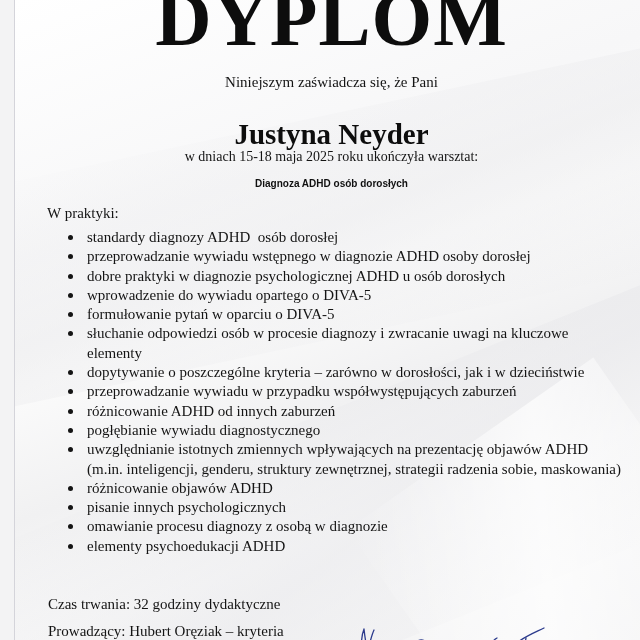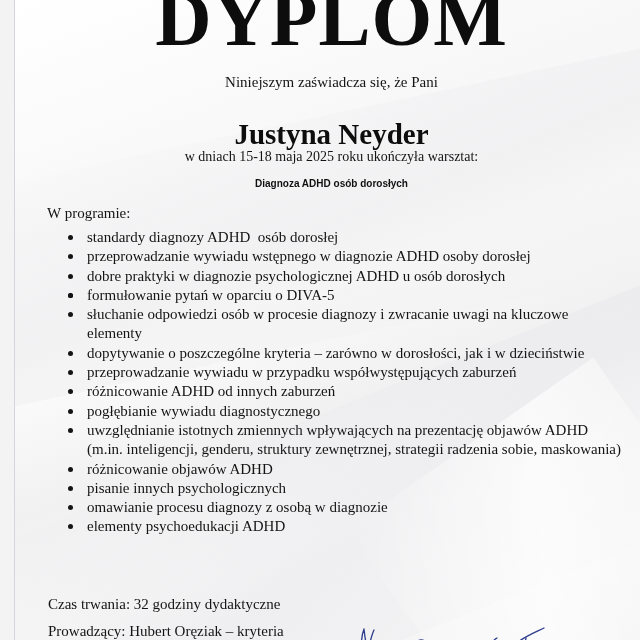--- a/index.html
+++ b/index.html
@@ -148,27 +148,27 @@
   <div class="swoosh s2"></div>
   <div class="swoosh s3"></div>
 
   <h1 class="title">DYPLOM</h1>
 
   <div class="centered intro">Niniejszym zaświadcza się, że Pani</div>
   <div class="centered name">Justyna Neyder</div>
   <div class="centered dates">w dniach 15-18 maja 2025 roku ukończyła warsztat:</div>
   <div class="centered course">Diagnoza ADHD osób dorosłych</div>
 
-  <div class="program-label">W programie:</div>
+  <div class="program-label">W praktyki:</div>
 
   <ul class="program-list">
     <li><span class="bullet"></span><span>standardy diagnozy ADHD  osób dorosłej</span></li>
     <li><span class="bullet"></span><span>przeprowadzanie wywiadu wstępnego w diagnozie ADHD osoby dorosłej</span></li>
     <li><span class="bullet"></span><span>dobre praktyki w diagnozie psychologicznej ADHD u osób dorosłych</span></li>
-    <li><span class="bullet"></span></li>
+    <li><span class="bullet"></span><span>wprowadzenie do wywiadu opartego o DIVA-5</span></li>
     <li><span class="bullet"></span><span>formułowanie pytań w oparciu o DIVA-5</span></li>
     <li><span class="bullet"></span><span>słuchanie odpowiedzi osób w procesie diagnozy i zwracanie uwagi na kluczowe
 elementy</span></li>
     <li><span class="bullet"></span><span>dopytywanie o poszczególne kryteria – zarówno w dorosłości, jak i w dzieciństwie</span></li>
     <li><span class="bullet"></span><span>przeprowadzanie wywiadu w przypadku współwystępujących zaburzeń</span></li>
     <li><span class="bullet"></span><span>różnicowanie ADHD od innych zaburzeń</span></li>
     <li><span class="bullet"></span><span>pogłębianie wywiadu diagnostycznego</span></li>
     <li><span class="bullet"></span><span>uwzględnianie istotnych zmiennych wpływających na prezentację objawów ADHD
 (m.in. inteligencji, genderu, struktury zewnętrznej, strategii radzenia sobie, maskowania)</span></li>
     <li><span class="bullet"></span><span>różnicowanie objawów ADHD</span></li>

